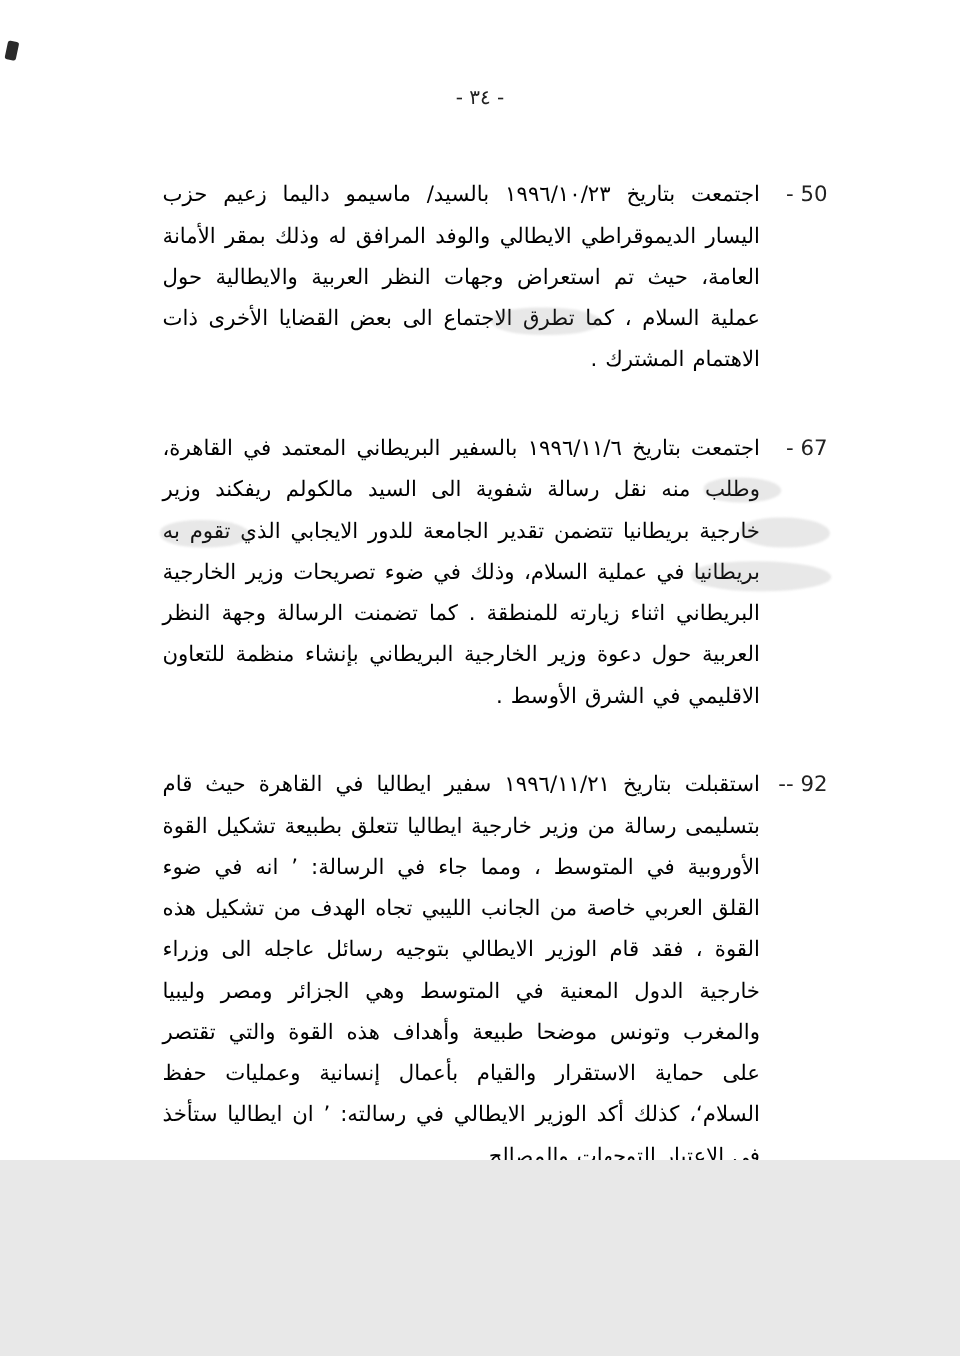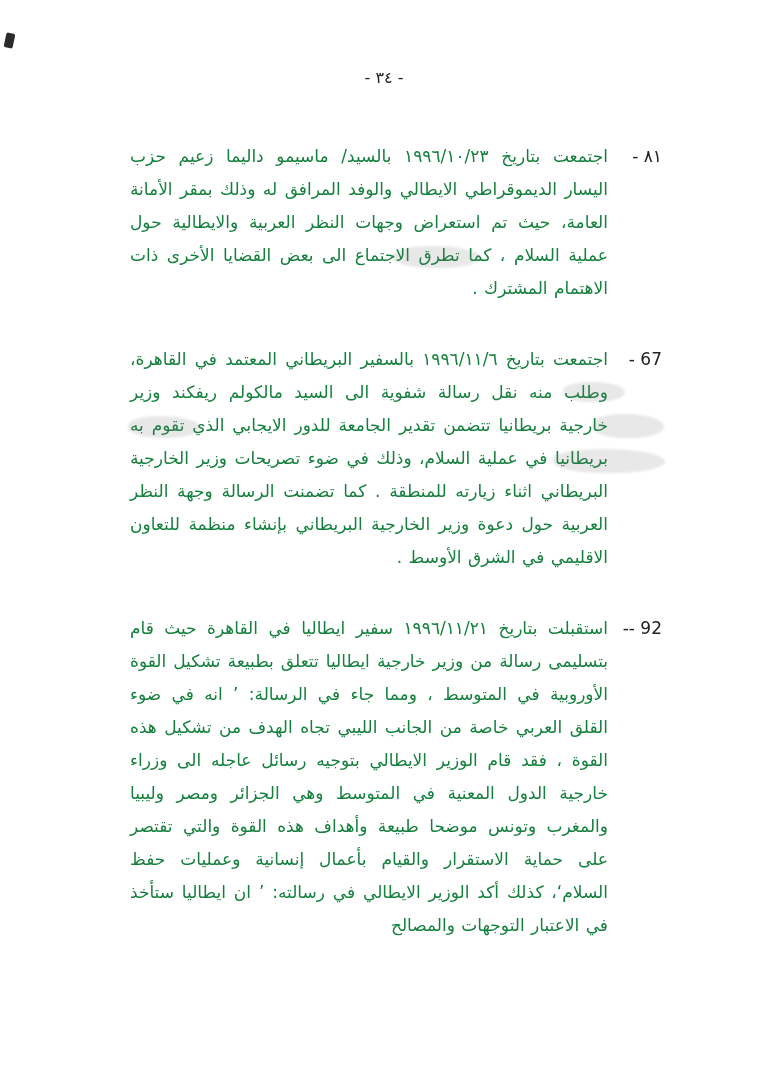--- a/index.html
+++ b/index.html
@@ -1,18 +1,18 @@
 <!DOCTYPE html>
 <html lang="ar"><head>
 <meta charset="utf-8">
 <style>
   html,body{margin:0;padding:0;background:#e8e8e8;}
   .page{
     position:relative;
-    width:768px;height:1085px;
+    width:768px;height:928px;
     margin:0 auto;
     background:#ffffff;
     font-family:"DejaVu Sans", sans-serif;
     color:#1e1e1e;
     overflow:hidden;
   }
   .page-number{
     position:absolute;
     top:68px;left:0;right:0;
     text-align:center;
@@ -37,21 +37,21 @@
   }
   .marker{
     flex:0 0 44px;
     white-space:nowrap;
     color:#222;
   }
   .ptext{
     flex:1;
     text-align:justify;
     word-spacing:1px;
-    color:#15803d;
+    color:#000000;
   }
   
   .smudge{
     position:absolute;
     background:rgba(110,110,110,0.16);
     border-radius:45% 55% 50% 50%;
     filter:blur(1px);
     pointer-events:none;
   }
   .speck{
@@ -68,21 +68,21 @@
 
 <div class="page">
 
   <span class="speck"></span>
 
   <div class="page-number">- ٣٤ -</div>
 
   <div class="content">
 
     <div class="para">
-      <div class="marker">٨١ -</div>
+      <div class="marker">50 -</div>
       <div class="ptext">اجتمعت بتاريخ ١٩٩٦/١٠/٢٣ بالسيد/ ماسيمو داليما زعيم حزب اليسار الديموقراطي الايطالي والوفد المرافق له وذلك بمقر الأمانة العامة، حيث تم استعراض وجهات النظر العربية والايطالية حول عملية السلام ، كما تطرق الاجتماع الى بعض القضايا الأخرى ذات الاهتمام المشترك .</div>
     </div>
 
     <div class="para">
       <div class="marker">67 -</div>
       <div class="ptext">اجتمعت بتاريخ ١٩٩٦/١١/٦ بالسفير البريطاني المعتمد في القاهرة، وطلب منه نقل رسالة شفوية الى السيد مالكولم ريفكند وزير خارجية بريطانيا تتضمن تقدير الجامعة للدور الايجابي الذي تقوم به بريطانيا في عملية السلام، وذلك في ضوء تصريحات وزير الخارجية البريطاني اثناء زيارته للمنطقة . كما تضمنت الرسالة وجهة النظر العربية حول دعوة وزير الخارجية البريطاني بإنشاء منظمة للتعاون الاقليمي في الشرق الأوسط .</div>
     </div>
 
     <div class="para">
       <div class="marker">92 --</div>

